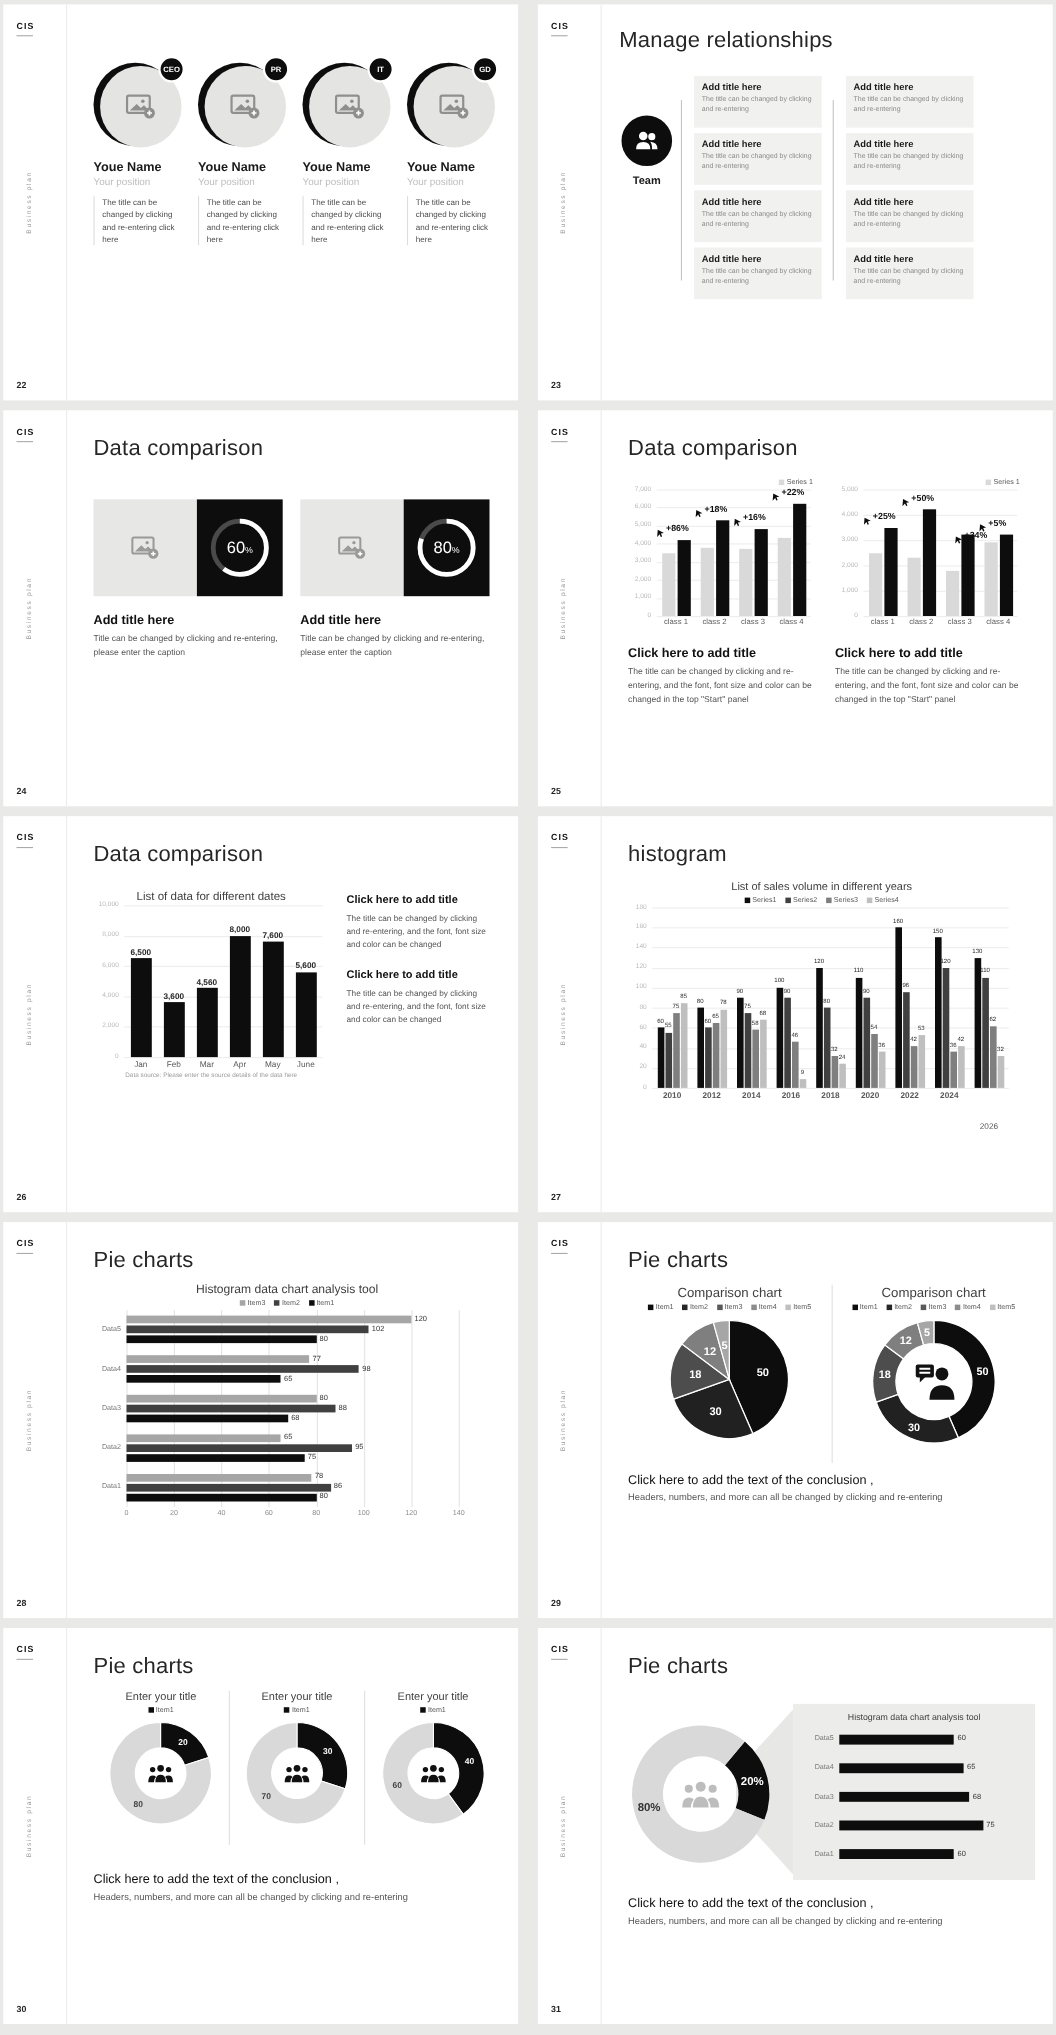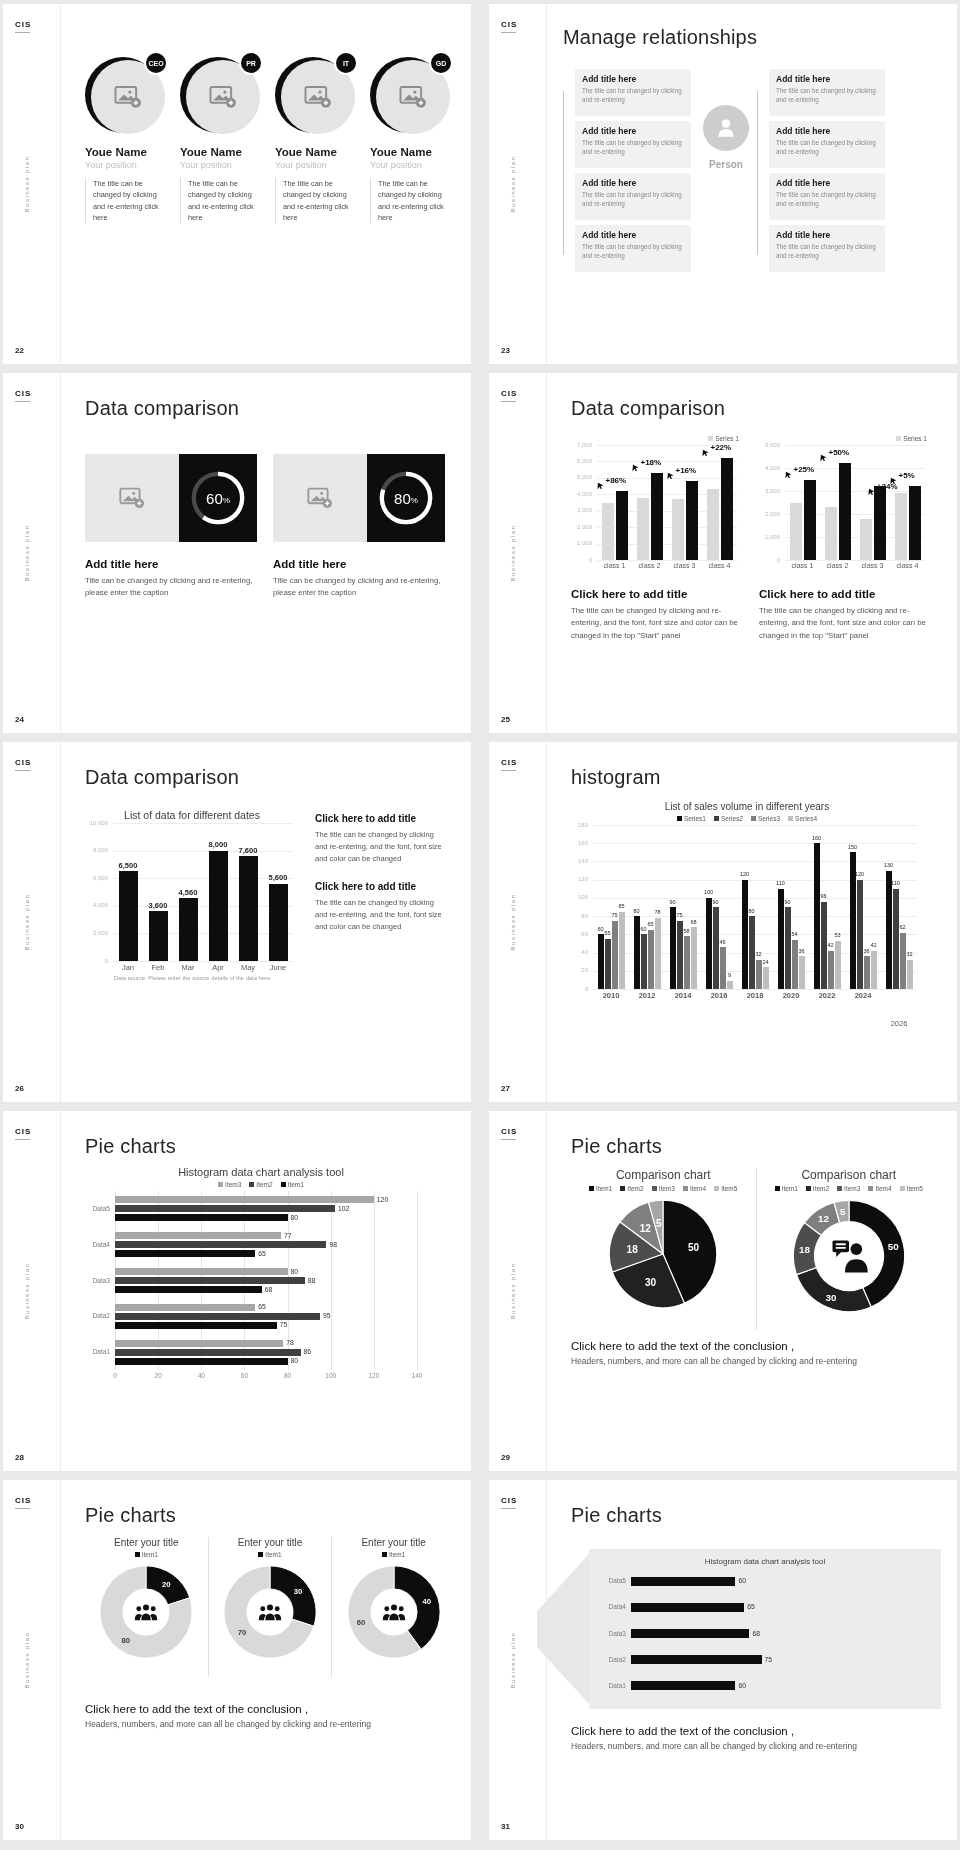--- a/index.html
+++ b/index.html
@@ -203,49 +203,51 @@
   <section class="slide">
     <aside class="side">
       <div class="logo"><span>CIS</span><i></i></div>
       <div class="side-text">Business plan</div>
       <div class="page-num">23</div>
     </aside>
     <div class="content" style="padding:22px 10px 0 16px">
       <h2 class="slide-title">Manage relationships</h2>
       <div class="rel-row">
         <div class="rel-group">
+          <div class="rel-circle-col">
+            <div class="rel-circle dark">
+                <svg viewBox="0 0 24 24" width="100%" height="100%" fill="currentColor">
+                  <circle cx="9" cy="8" r="3.6"></circle>
+                  <path d="M3 19 Q3 13 9 13 Q15 13 15 19 Z"></path>
+                  <circle cx="16.2" cy="8.5" r="3"></circle>
+                  <path d="M14.8 12.9 Q21 13.4 21 19 L16.4 19 Q16.4 14.6 14.8 12.9 Z"></path>
+                </svg>
+              </div>
+            <div class="rel-label dark">Team</div>
+          </div>
           <div class="rel-boxes">
             <div class="rel-box">
                 <div class="rb-title">Add title here</div>
                 <div class="rb-desc">The title can be changed by clicking and re-entering</div>
               </div>
             <div class="rel-box">
                 <div class="rb-title">Add title here</div>
                 <div class="rb-desc">The title can be changed by clicking and re-entering</div>
               </div>
             <div class="rel-box">
                 <div class="rb-title">Add title here</div>
                 <div class="rb-desc">The title can be changed by clicking and re-entering</div>
               </div>
             <div class="rel-box">
                 <div class="rb-title">Add title here</div>
                 <div class="rb-desc">The title can be changed by clicking and re-entering</div>
               </div>
           </div>
         </div>
         <div class="rel-group">
-          <div class="rel-circle-col">
-            <div class="rel-circle light">
-                <svg viewBox="0 0 24 24" width="100%" height="100%" fill="currentColor">
-                  <circle cx="12" cy="8" r="3.8"></circle>
-                  <path d="M5 20 Q5 13 12 13 Q19 13 19 20 Z"></path>
-                </svg>
-              </div>
-            <div class="rel-label light">Person</div>
-          </div>
           <div class="rel-boxes">
             <div class="rel-box">
                 <div class="rb-title">Add title here</div>
                 <div class="rb-desc">The title can be changed by clicking and re-entering</div>
               </div>
             <div class="rel-box">
                 <div class="rb-title">Add title here</div>
                 <div class="rb-desc">The title can be changed by clicking and re-entering</div>
               </div>
             <div class="rel-box">
@@ -939,20 +941,35 @@
 
   <section class="slide">
     <aside class="side">
       <div class="logo"><span>CIS</span><i></i></div>
       <div class="side-text">Business plan</div>
       <div class="page-num">31</div>
     </aside>
     <div class="content">
       <h2 class="slide-title">Pie charts</h2>
       <div class="s31-vis">
+        <div class="chart ch31d cwrap">
+            <div class="c-pie" style="height: 130px; width: 130px;"><svg viewBox="0 0 100 100" width="100%" height="100%">
+                <path d="M80.85380526495388 13.229866730289054 A48 48 0 0 1 94.5048250192058 67.98111648396377 L74.47765376056319 59.88961406618008 A26.400000000000002 26.400000000000002 0 0 0 66.96959289572465 29.77642670165898 Z" fill="#0d0d0d"></path>
+                <text x="86.09500101746707" y="43.80050548369235" text-anchor="middle" font-size="8" font-weight="bold" font-family="Liberation Sans, sans-serif" fill="#ffffff">20%</text>
+                <path d="M94.5048250192058 67.98111648396377 A48 48 0 1 1 80.85380526495388 13.229866730289046 L66.96959289572463 29.776426701658977 A26.400000000000002 26.400000000000002 0 1 0 74.47765376056319 59.88961406618008 Z" fill="#d9d9d9"></path>
+                <text x="13.90499898253293" y="61.79949451630764" text-anchor="middle" font-size="8" font-weight="bold" font-family="Liberation Sans, sans-serif" fill="#333333">80%</text>
+              </svg><div class="c-center-icon" style="height: 42px; width: 42px; color: rgb(189, 189, 189);"><svg viewBox="0 0 24 24" width="100%" height="100%" fill="currentColor">
+                  <circle cx="5.8" cy="9.2" r="2.1"></circle>
+                  <circle cx="12" cy="8.2" r="2.6"></circle>
+                  <circle cx="18.2" cy="9.2" r="2.1"></circle>
+                  <path d="M2.4 19 Q2.4 13.8 5.8 13.8 Q7.6 13.8 8.5 14.9 Q6.9 16.3 6.9 19 Z"></path>
+                  <path d="M7.9 19 Q7.9 13.2 12 13.2 Q16.1 13.2 16.1 19 Z"></path>
+                  <path d="M17.1 19 Q17.1 16.3 15.5 14.9 Q16.4 13.8 18.2 13.8 Q21.6 13.8 21.6 19 Z"></path>
+                </svg></div></div>
+          </div>
         <div class="funnel"></div>
         <div class="s31-panel">
           <div class="chart ch31b cwrap">
               <div class="c-title" style="font-size: 8px;">Histogram data chart analysis tool</div>
               <div class="c-plot">
                 <div class="c-cat" style="left: 0px; top: 9.1px; width: 25px;">Data5</div>
                 <div class="c-hbar" style="left: 30px; top: 8.6px; width: 104.471px; height: 9px; background: rgb(13, 13, 13);"></div>
                 <div class="c-vlab" style="left: 137.471px; top: 9.1px;">60</div>
                 <div class="c-cat" style="left: 0px; top: 35.3px; width: 25px;">Data4</div>
                 <div class="c-hbar" style="left: 30px; top: 34.8px; width: 113.176px; height: 9px; background: rgb(13, 13, 13);"></div>

